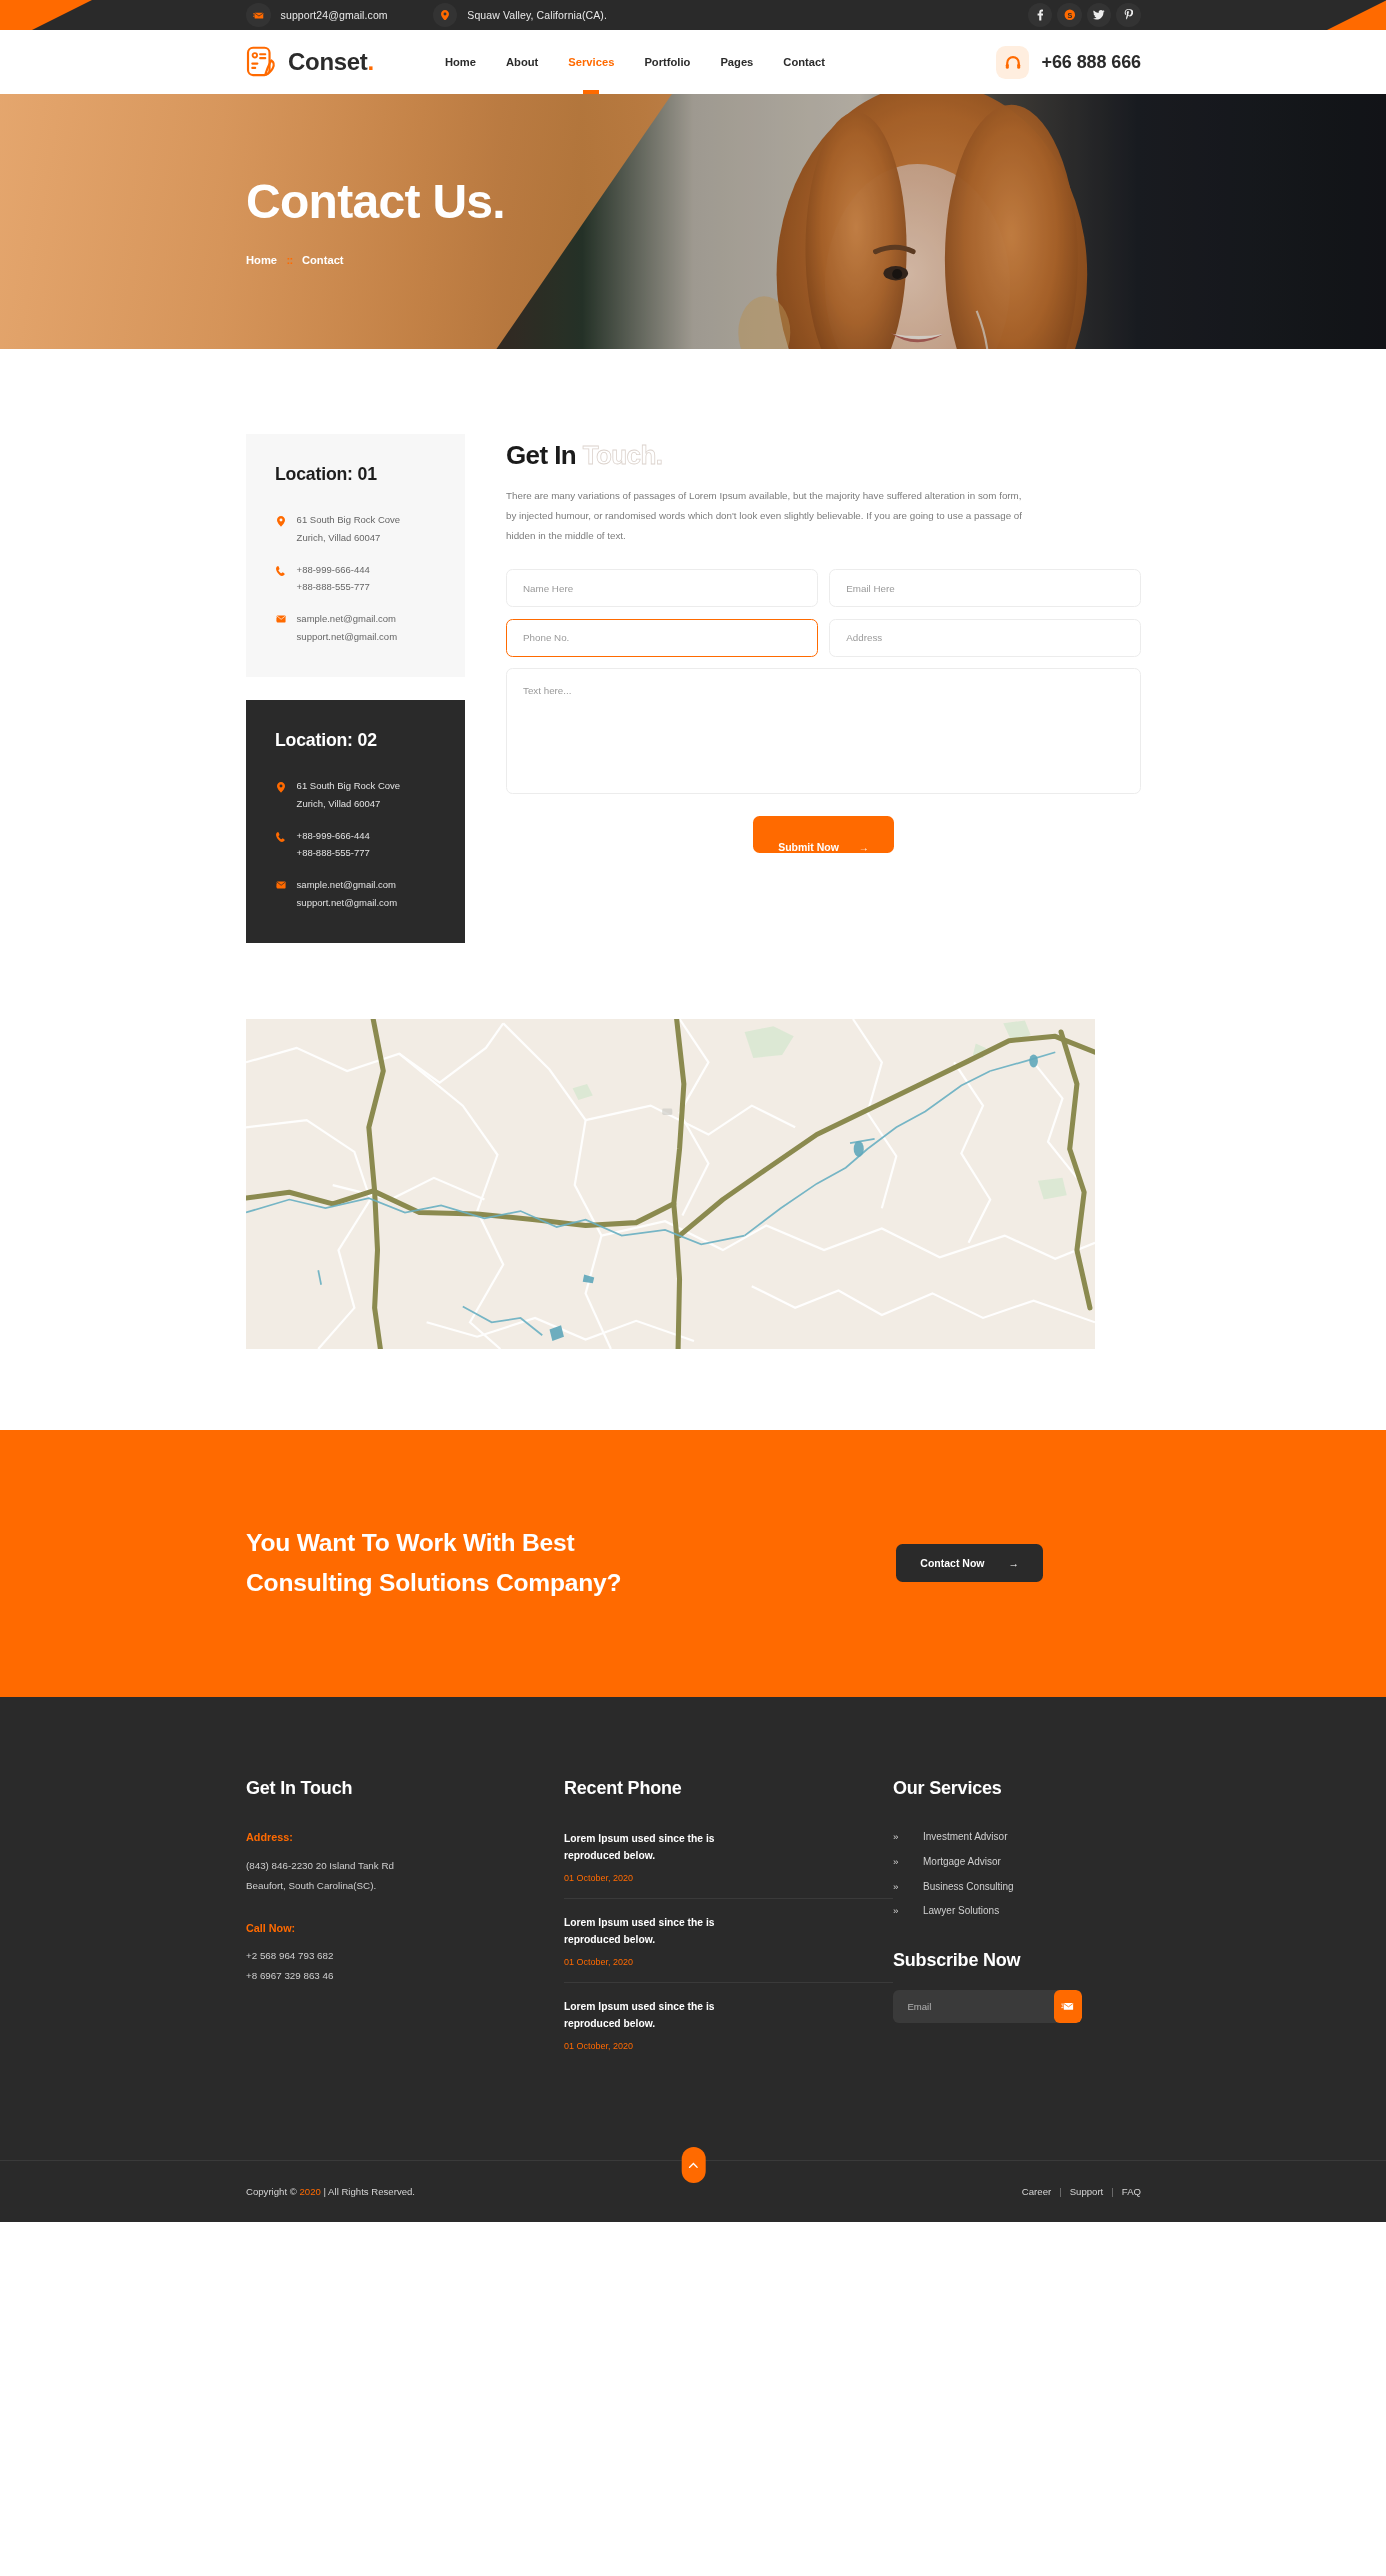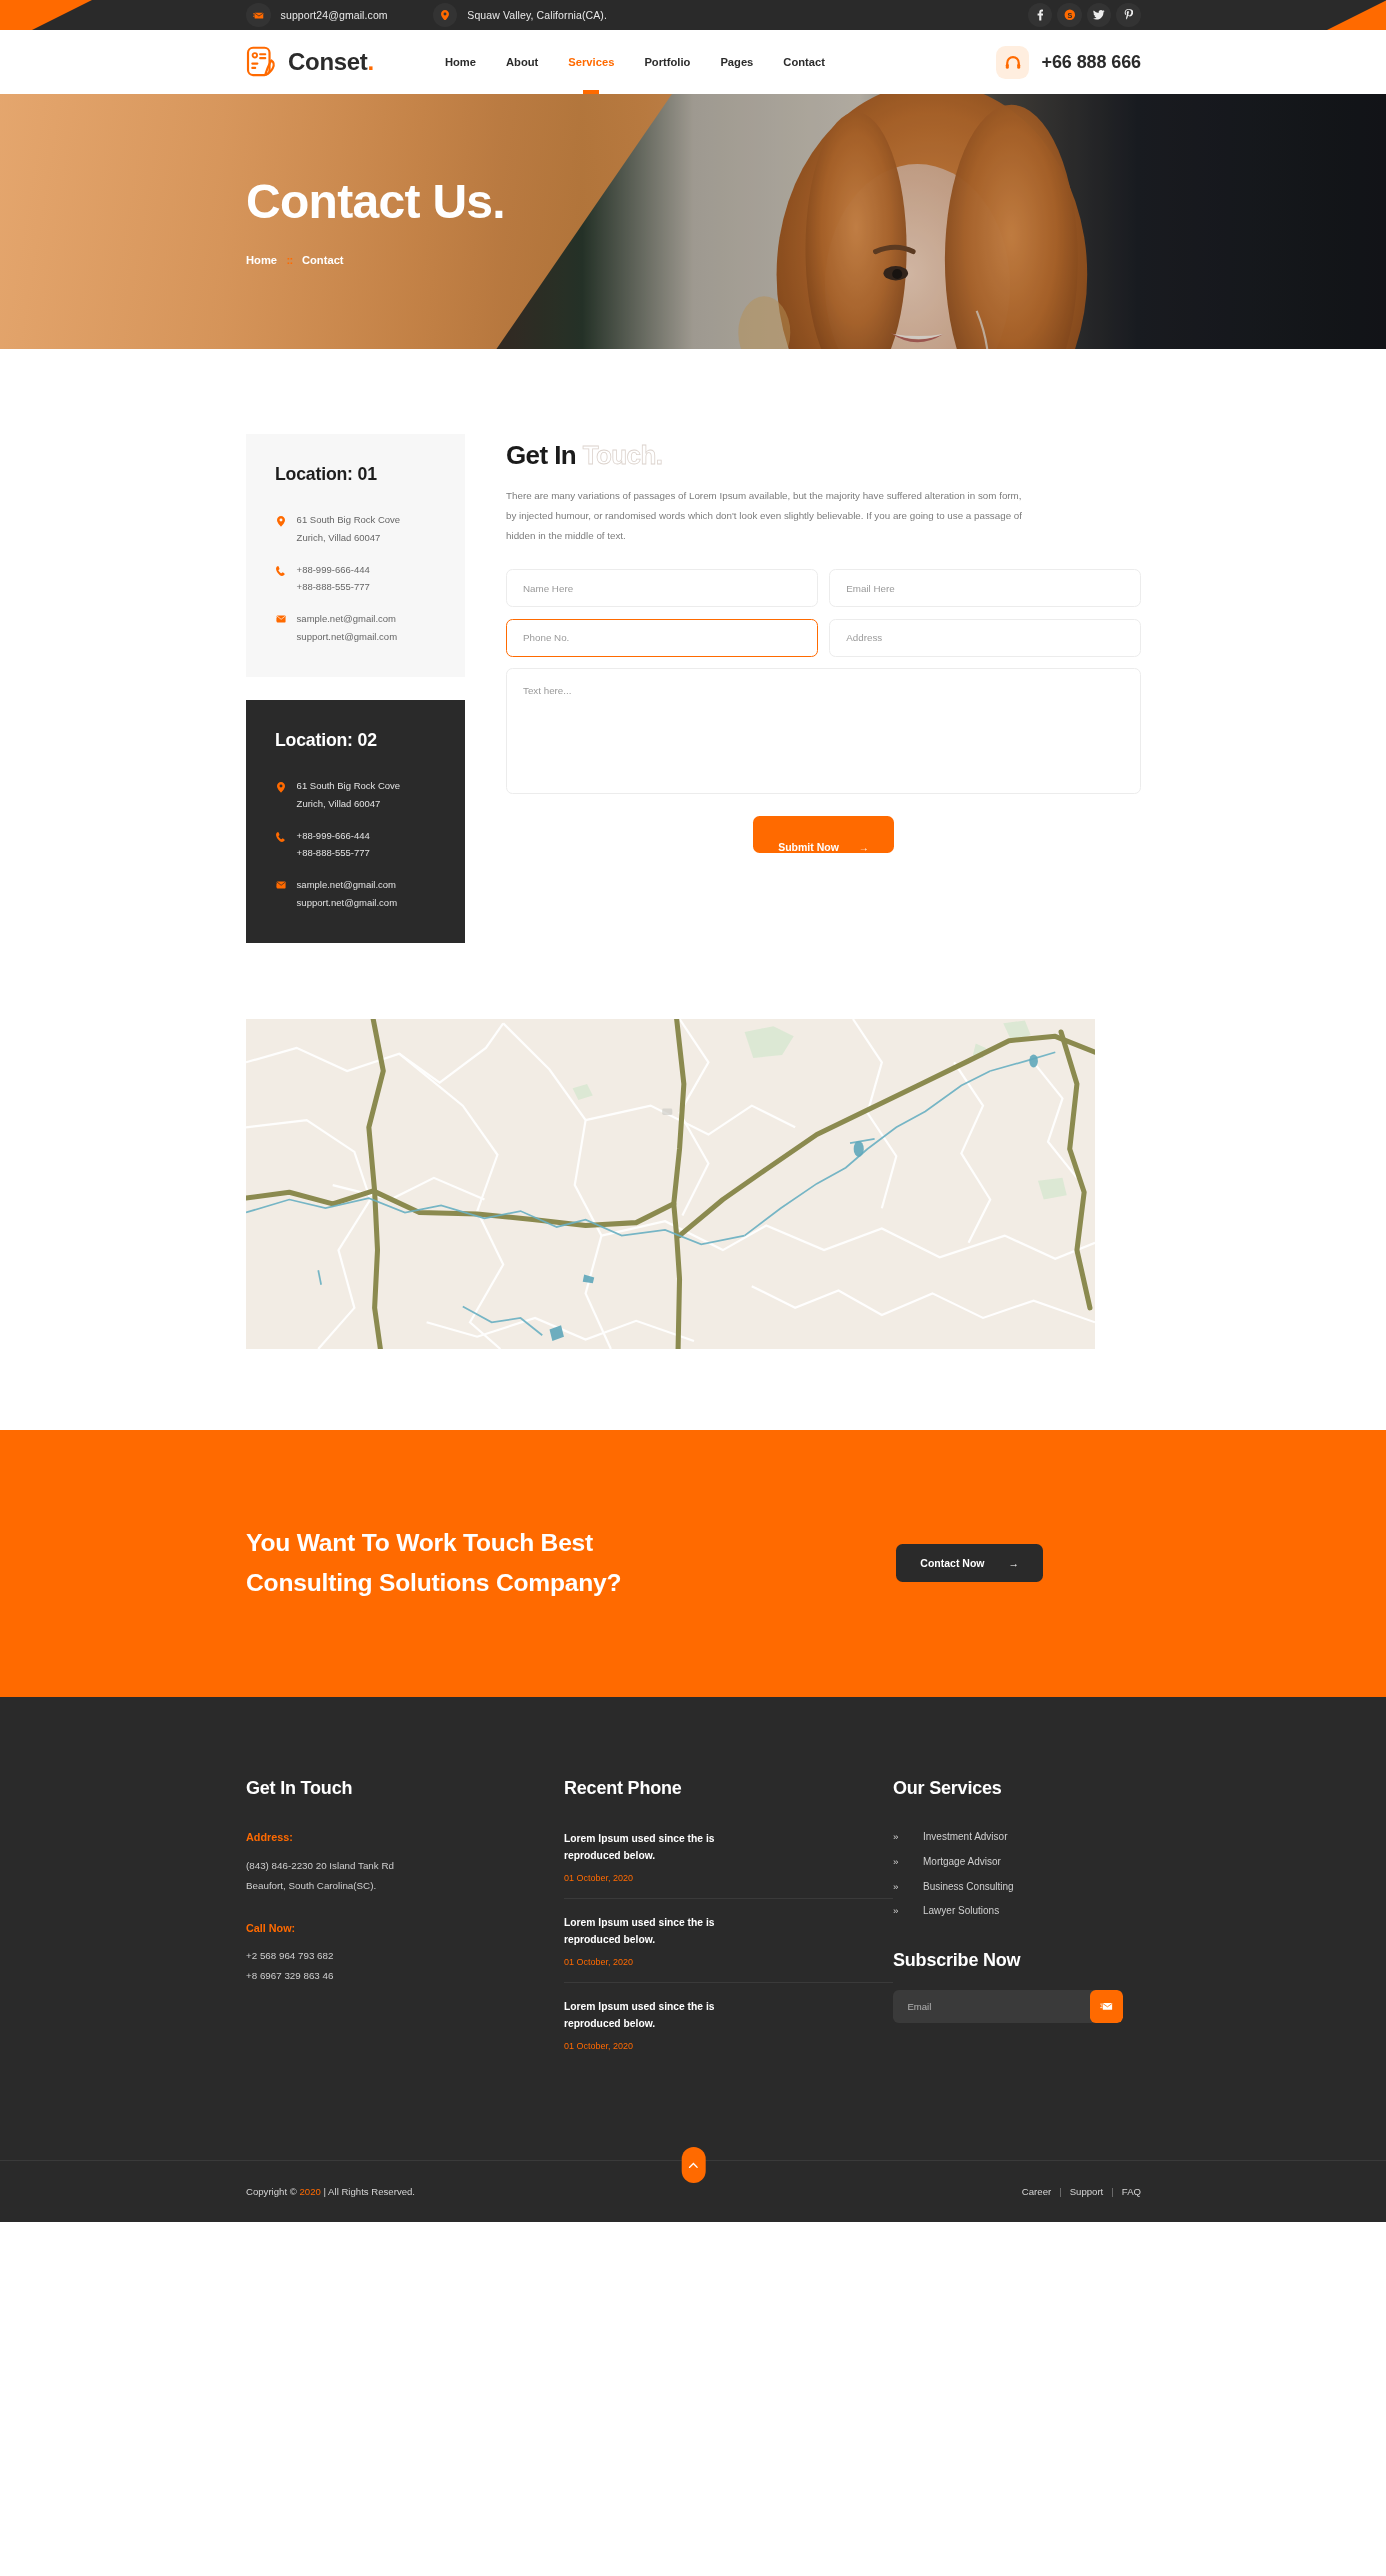--- a/index.html
+++ b/index.html
@@ -248,21 +248,21 @@
   .post { padding-bottom: 15px; border-bottom: 0.7px solid #3a3a3a; margin-bottom: 16px; cursor: pointer; }
   .post:last-child { border-bottom: none; }
   .post-title { font-size: 10.3px; font-weight: 700; color: #ffffff; line-height: 1.62; max-width: 181px; }
   .post-date { font-size: 9px; color: #ff6a00; margin-top: 8.7px; }
 
   .svc { display: flex; align-items: center; margin-bottom: 13.7px; cursor: pointer; }
   .svc-arrow { color: #d8d8d8; font-size: 9.8px; width: 30px; flex: 0 0 30px; }
   .svc-label { font-size: 10px; color: #d0d0d0; }
   .subs-title { font-size: 18px; font-weight: 700; color: #fff; margin: 34px 0 19px 0; letter-spacing: -0.2px; }
   .subs-box {
-    width: 230px; height: 33px;
+    width: 189px; height: 33px;
     background: #3a3a3a; border-radius: 5.8px;
     display: flex; align-items: center; overflow: hidden;
   }
   .subs-input {
     flex: 1; background: transparent; border: none; outline: none;
     padding: 0 14.4px; font-size: 9.6px; color: #ddd;
     font-family: "Liberation Sans", sans-serif;
   }
   .subs-input::placeholder { color: #b3b3b3; }
   .subs-btn {
@@ -609,21 +609,21 @@
           <rect x="576" y="124" width="14" height="9" rx="2"></rect>
         </g>
       </svg>
     </div>
   </div>
 </div>
 
 <div class="cta">
   <div class="cta-inner">
     <div class="cta-title">
-      <div>You Want To Work Touch Best</div>
+      <div>You Want To Work With Best</div>
       <div>Consulting Solutions Company?</div>
     </div>
     <button class="btn-contact-now">
       <span>Contact Now</span>
       <span>→</span>
     </button>
   </div>
 </div>
 
 <div class="footer">

